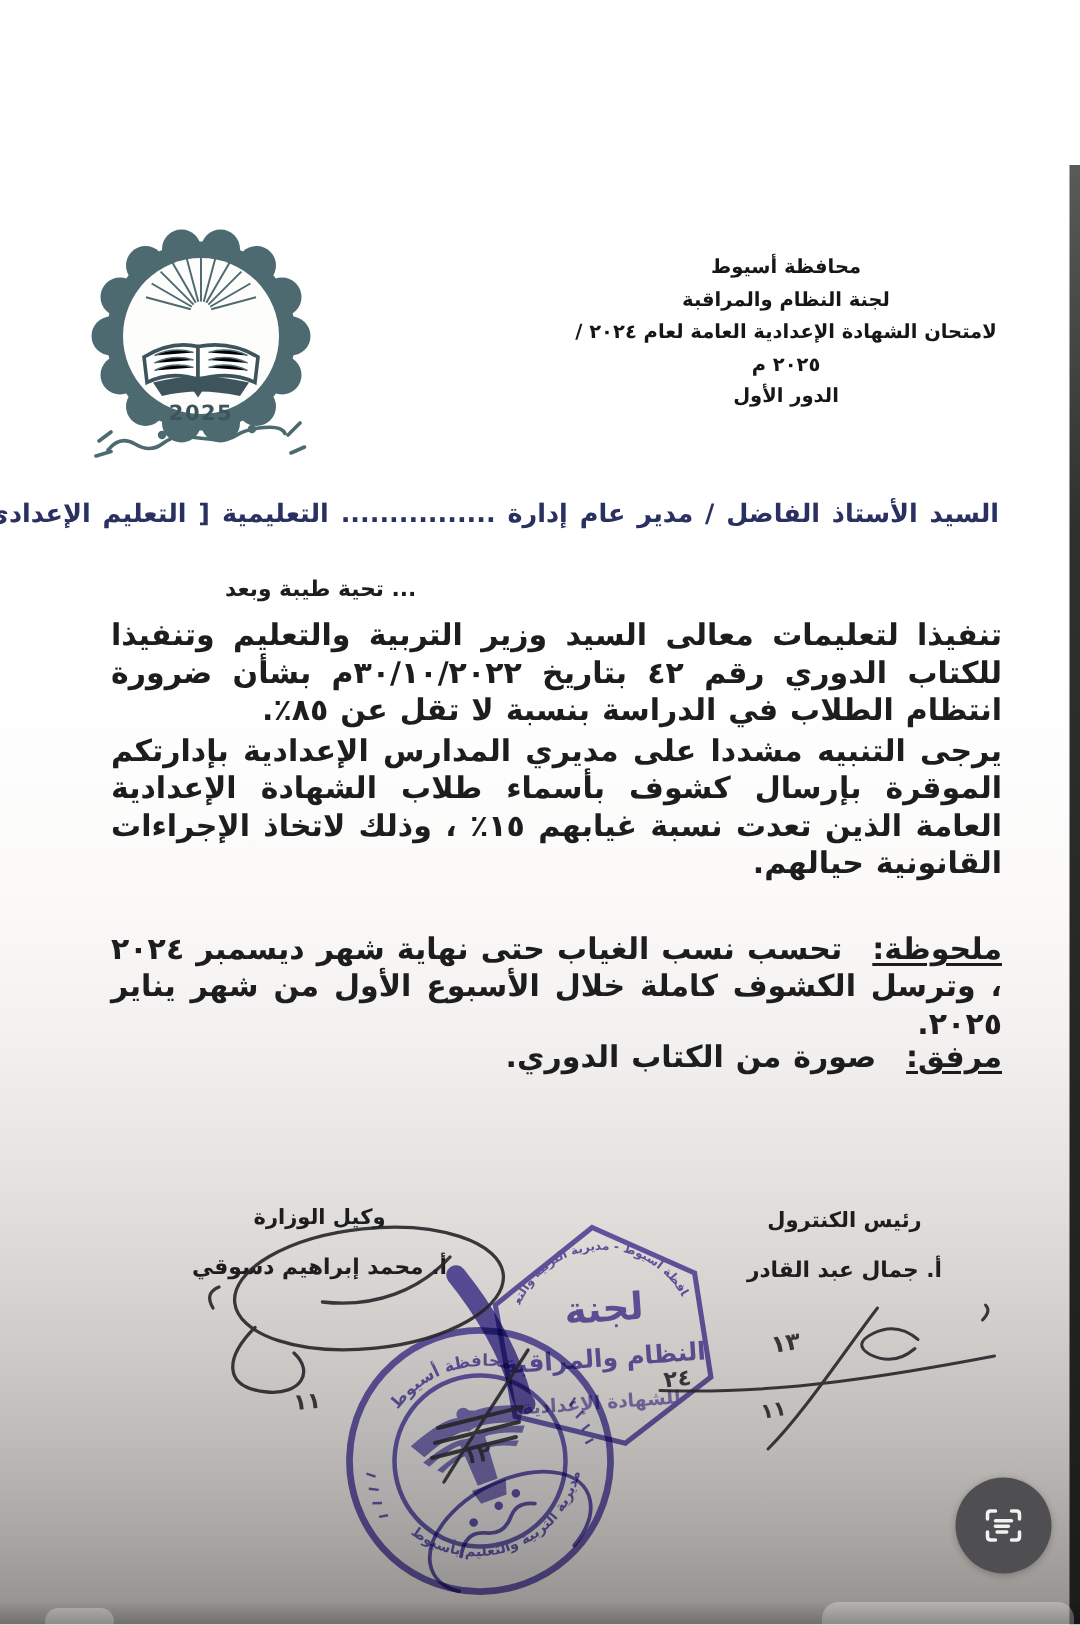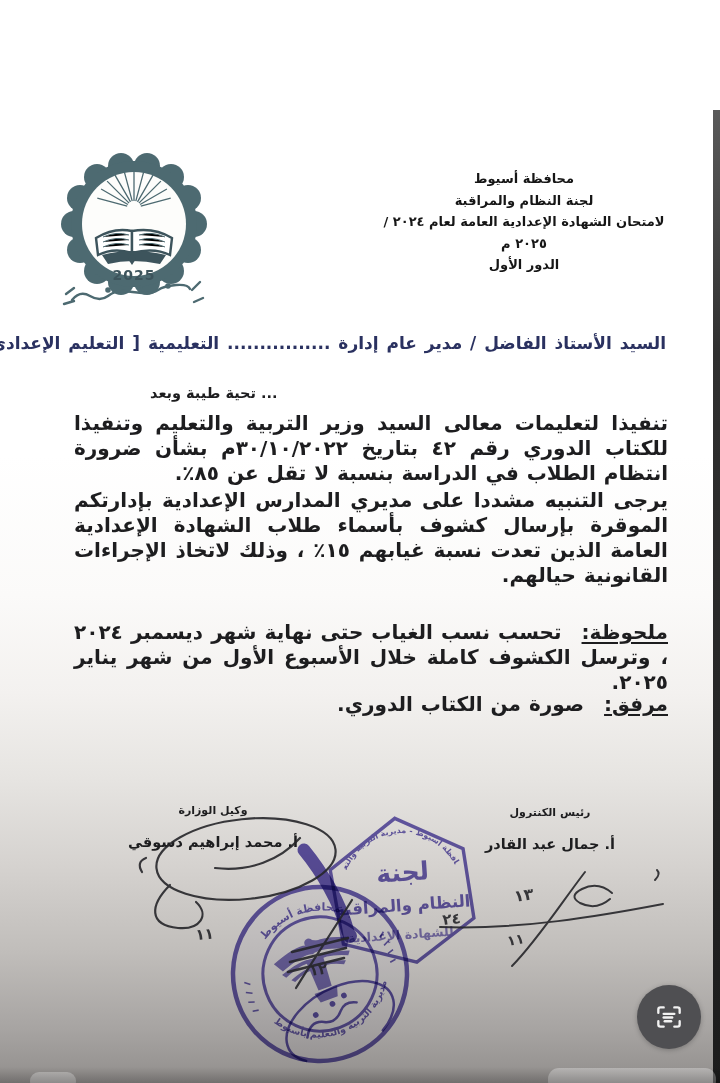--- a/index.html
+++ b/index.html
@@ -15,23 +15,23 @@
     font-size:13px;font-weight:bold;color:#161616;line-height:21.5px;}
   
   .recipient{top:333px;left:78px;right:54px;direction:rtl;text-align:right;
     font-size:17px;font-weight:bold;color:#2a3160;white-space:nowrap;word-spacing:2px;}
   .centerline{left:0;right:0;text-align:left;font-size:14.5px;font-weight:bold;color:#1d1d1f;}
   .para{right:52px;left:74px;direction:rtl;text-align:justify;font-size:20px;
     font-weight:bold;color:#1d1d1f;line-height:25px;word-spacing:1px;}
   .u{text-decoration:underline;text-underline-offset:3px;margin-left:12px;}
   
   .sigblock{text-align:center;direction:rtl;font-weight:bold;color:#1d1d1f;}
-  .sigblock .title{font-size:11px;}
+  .sigblock .title{font-size:14px;}
   .sigblock .name{font-size:14.5px;margin-top:17px;}
-  .sig-right{top:806px;right:60px;width:220px;}
+  .sig-right{top:806px;right:47px;width:220px;}
   .sig-left{top:804px;left:98px;width:230px;}
   
   .ink{left:0;top:0;width:720px;height:1083px;pointer-events:none;}
   .ink text{font-family:"DejaVu Sans",sans-serif;font-weight:bold;}
   .stamp{mix-blend-mode:multiply;}
   
   .logo{left:56px;top:144px;width:152px;height:172px;}
   
   .edge-right{right:0;top:110px;bottom:0;width:7px;
     background:linear-gradient(180deg,#5a5a5a 0%,#303030 25%,#1c1c1c 100%);}

